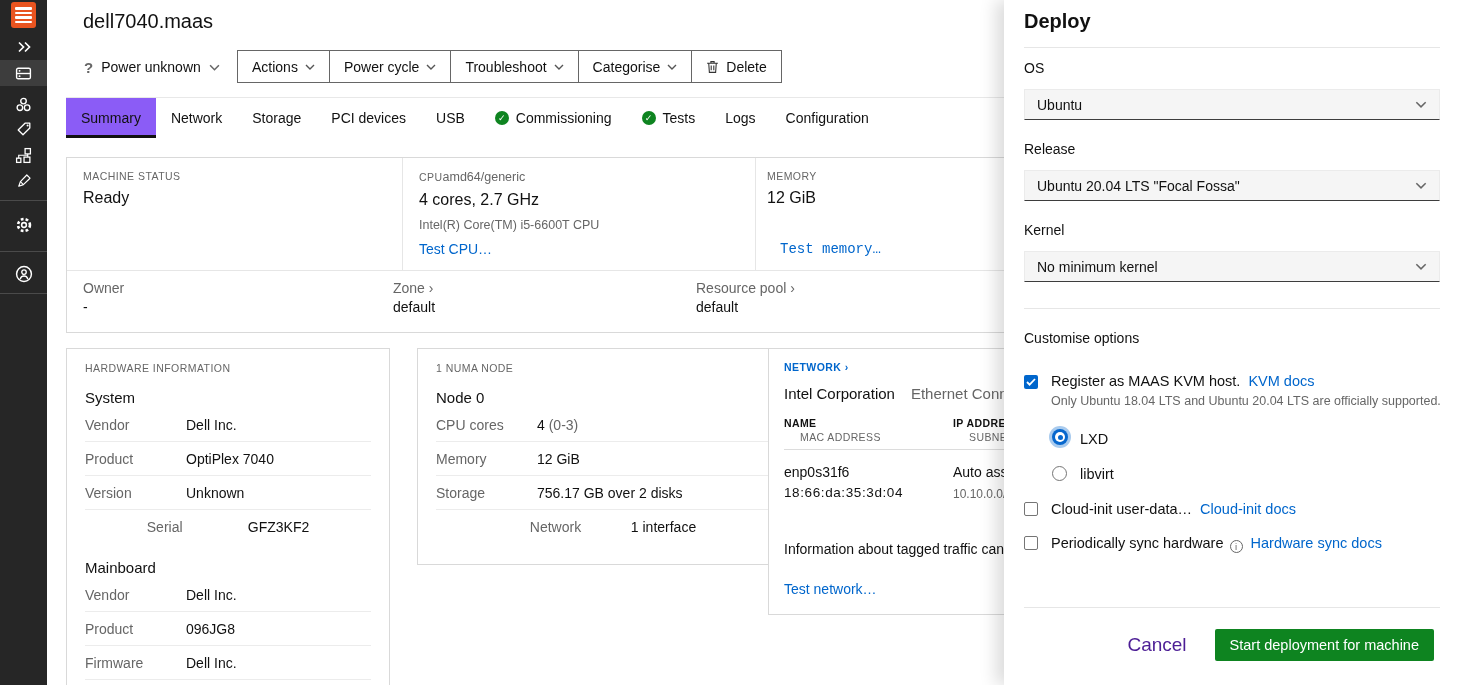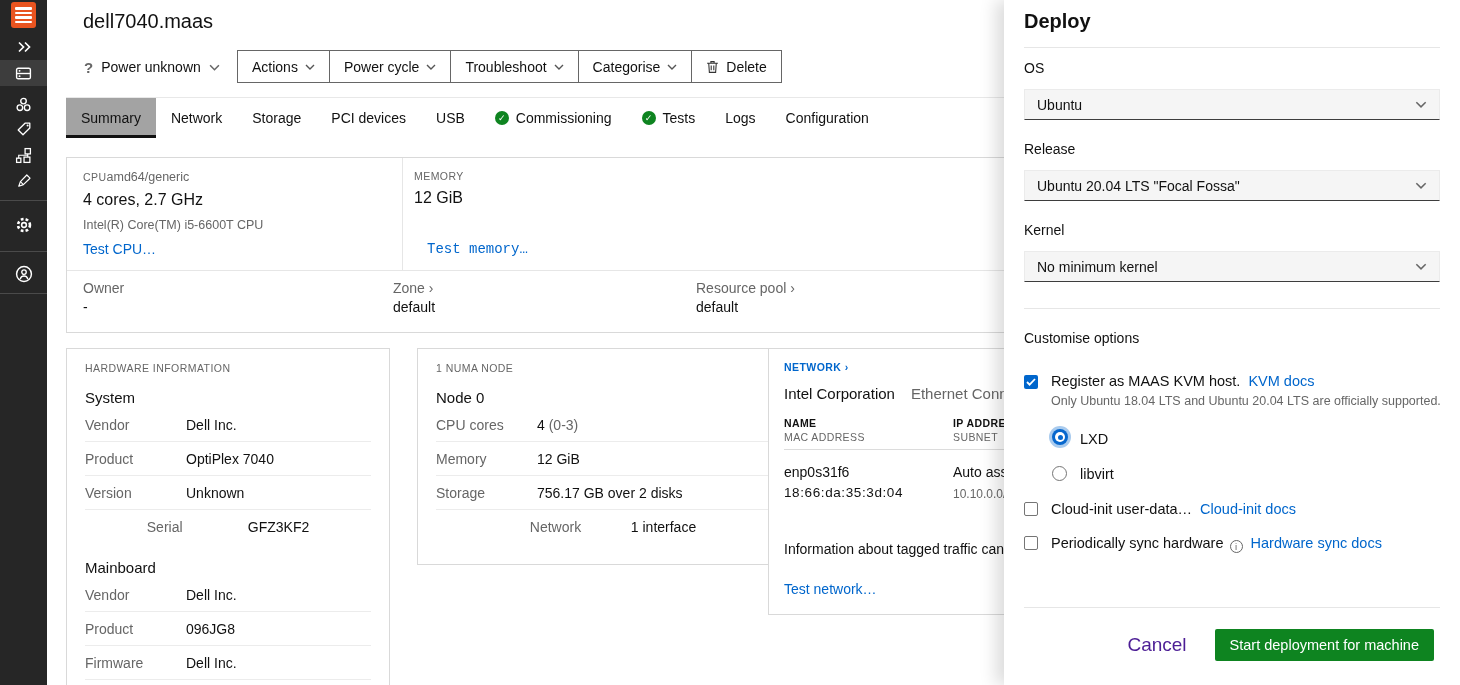--- a/index.html
+++ b/index.html
@@ -21,21 +21,21 @@
   .power-row { position:absolute; left:84px; top:51px; height:32px; display:flex; align-items:center; gap:8px; cursor:pointer; }
   .q-icon { color:#666; font-weight:700; font-size:15px; }
   .btn-group { position:absolute; left:237px; top:50px; height:33px; display:flex; border:1px solid #666; background:#fff; }
   .btn { display:flex; align-items:center; gap:7px; padding:0 14px; font-size:14px; border-right:1px solid #666; cursor:pointer; white-space:nowrap; }
   .btn:last-child { border-right:none; }
   .hdr-rule { position:absolute; left:66px; top:97px; width:1394px; height:1px; background:#e8e8e8; }
 
   
   .tabs { position:absolute; left:66px; top:98px; display:flex; }
   .tab { padding:12px 15px; font-size:14px; display:flex; align-items:center; gap:7px; cursor:pointer; white-space:nowrap; }
-  .tab.active { background:#a3a3a3; border-bottom:3px solid #111; padding-bottom:9px; }
+  .tab.active { background:#8b5cf6; border-bottom:3px solid #111; padding-bottom:9px; }
   .tab-check { width:14px; height:14px; border-radius:50%; background:#0E8420; color:#fff; font-size:9px;
                display:inline-flex; align-items:center; justify-content:center; line-height:1; }
 
   
   .card { position:absolute; background:#fff; border:1px solid #d9d9d9; }
   .microlabel { font-size:10.5px; color:#666; letter-spacing:.45px; }
   .link { color:#0066CC; cursor:pointer; }
   #status-card { left:66px; top:157px; width:1055px; height:176px; }
   .st-top { display:grid; grid-template-columns:336px 353px 1fr; height:112px; }
   .st-cell { padding:12px 16px; border-right:1px solid #e6e6e6; position:relative; }
@@ -58,21 +58,21 @@
   .kv-gray { color:#666; }
   #hardware-card { left:66px; top:348px; width:324px; height:370px; padding:13px 18px; }
   #numa-card { left:417px; top:348px; width:392px; height:217px; padding:13px 18px; }
 
   #network-card { left:768px; top:348px; width:262px; height:267px; padding:12px 15px; overflow:hidden; }
   .net-abs { position:absolute; white-space:nowrap; }
   .net-label { left:15px; top:12px; font-weight:700; font-size:10.5px; letter-spacing:.45px; }
   .net-title { left:15px; top:36px; font-size:15px; }
   .net-model { color:#666; margin-left:16px; }
   .net-h1 { font-weight:700; font-size:10.5px; letter-spacing:.4px; }
-  .net-h2 { color:#666; font-size:10.5px; letter-spacing:.4px; margin-top:2px; }
+  .net-h2 { color:#666; font-size:10.5px; letter-spacing:.4px; margin-top:2px;margin-left:16px; }
   .net-col1 { left:15px; }
   .net-col2 { left:184px; }
   .net-divider { position:absolute; left:15px; top:100px; width:230px; height:1px; background:#dcdcdc; }
   .net-name { font-size:14px; }
   .net-mac { font-size:13.5px; letter-spacing:.6px; margin-top:5px; }
   .net-ip { font-size:14px; }
   .net-sub { font-size:12px; color:#666; margin-top:7px; }
   .net-note { left:15px; top:192px; font-size:14px; }
   .net-test { left:15px; top:232px; font-size:14px; }
 
@@ -245,20 +245,24 @@
         <span>Logs</span>
       </div>
     <div class="tab">
         <span>Configuration</span>
       </div>
   </div>
 
   <section class="card" id="status-card">
     <div class="st-top">
       <div class="st-cell">
+        <div class="microlabel">MACHINE STATUS</div>
+        <div class="st-value">Ready</div>
+      </div>
+      <div class="st-cell">
         <div class="cpu-head">
           <span class="microlabel">CPU</span>
           <span class="arch">amd64/generic</span>
         </div>
         <div class="st-value">4 cores, 2.7 GHz</div>
         <div class="cpu-model">Intel(R) Core(TM) i5-6600T CPU</div>
         <a class="link test-link">Test CPU…</a>
       </div>
       <div class="st-cell">
         <div class="microlabel">MEMORY</div>

